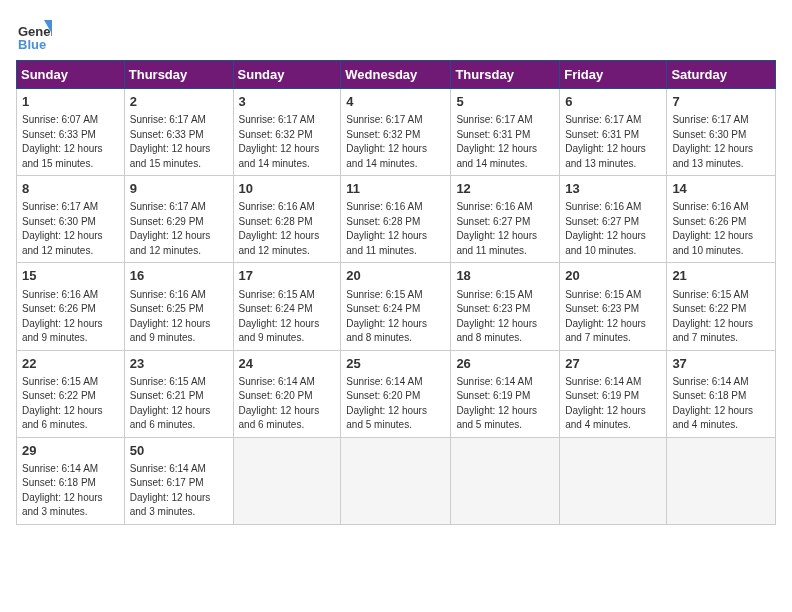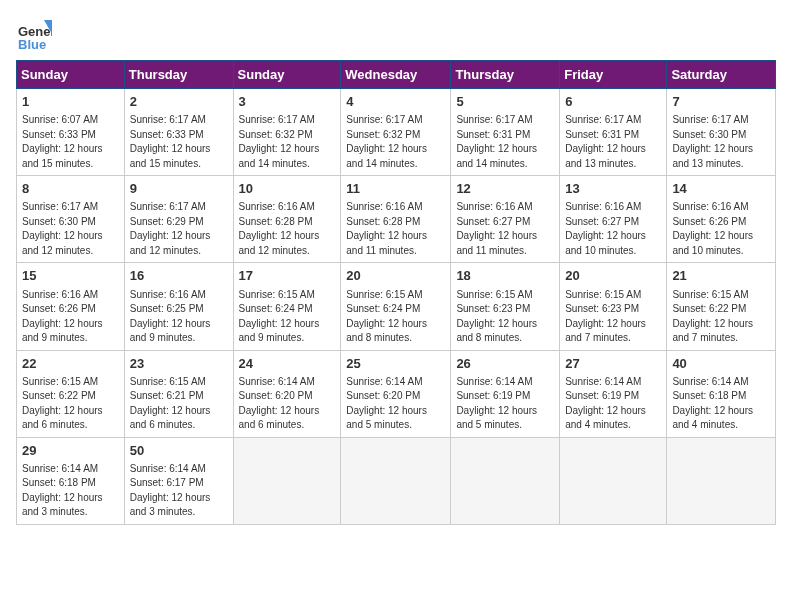--- a/index.html
+++ b/index.html
@@ -300,21 +300,21 @@
 and 5 minutes.</div>
         </td>
         <td>
           <span class="day-num">27</span>
           <div class="day-info" style="white-space: pre-line;">Sunrise: 6:14 AM
 Sunset: 6:19 PM
 Daylight: 12 hours
 and 4 minutes.</div>
         </td>
         <td>
-          <span class="day-num">40</span>
+          <span class="day-num">37</span>
           <div class="day-info" style="white-space: pre-line;">Sunrise: 6:14 AM
 Sunset: 6:18 PM
 Daylight: 12 hours
 and 4 minutes.</div>
         </td>
       </tr>
       <tr>
         <td>
           <span class="day-num">29</span>
           <div class="day-info" style="white-space: pre-line;">Sunrise: 6:14 AM

